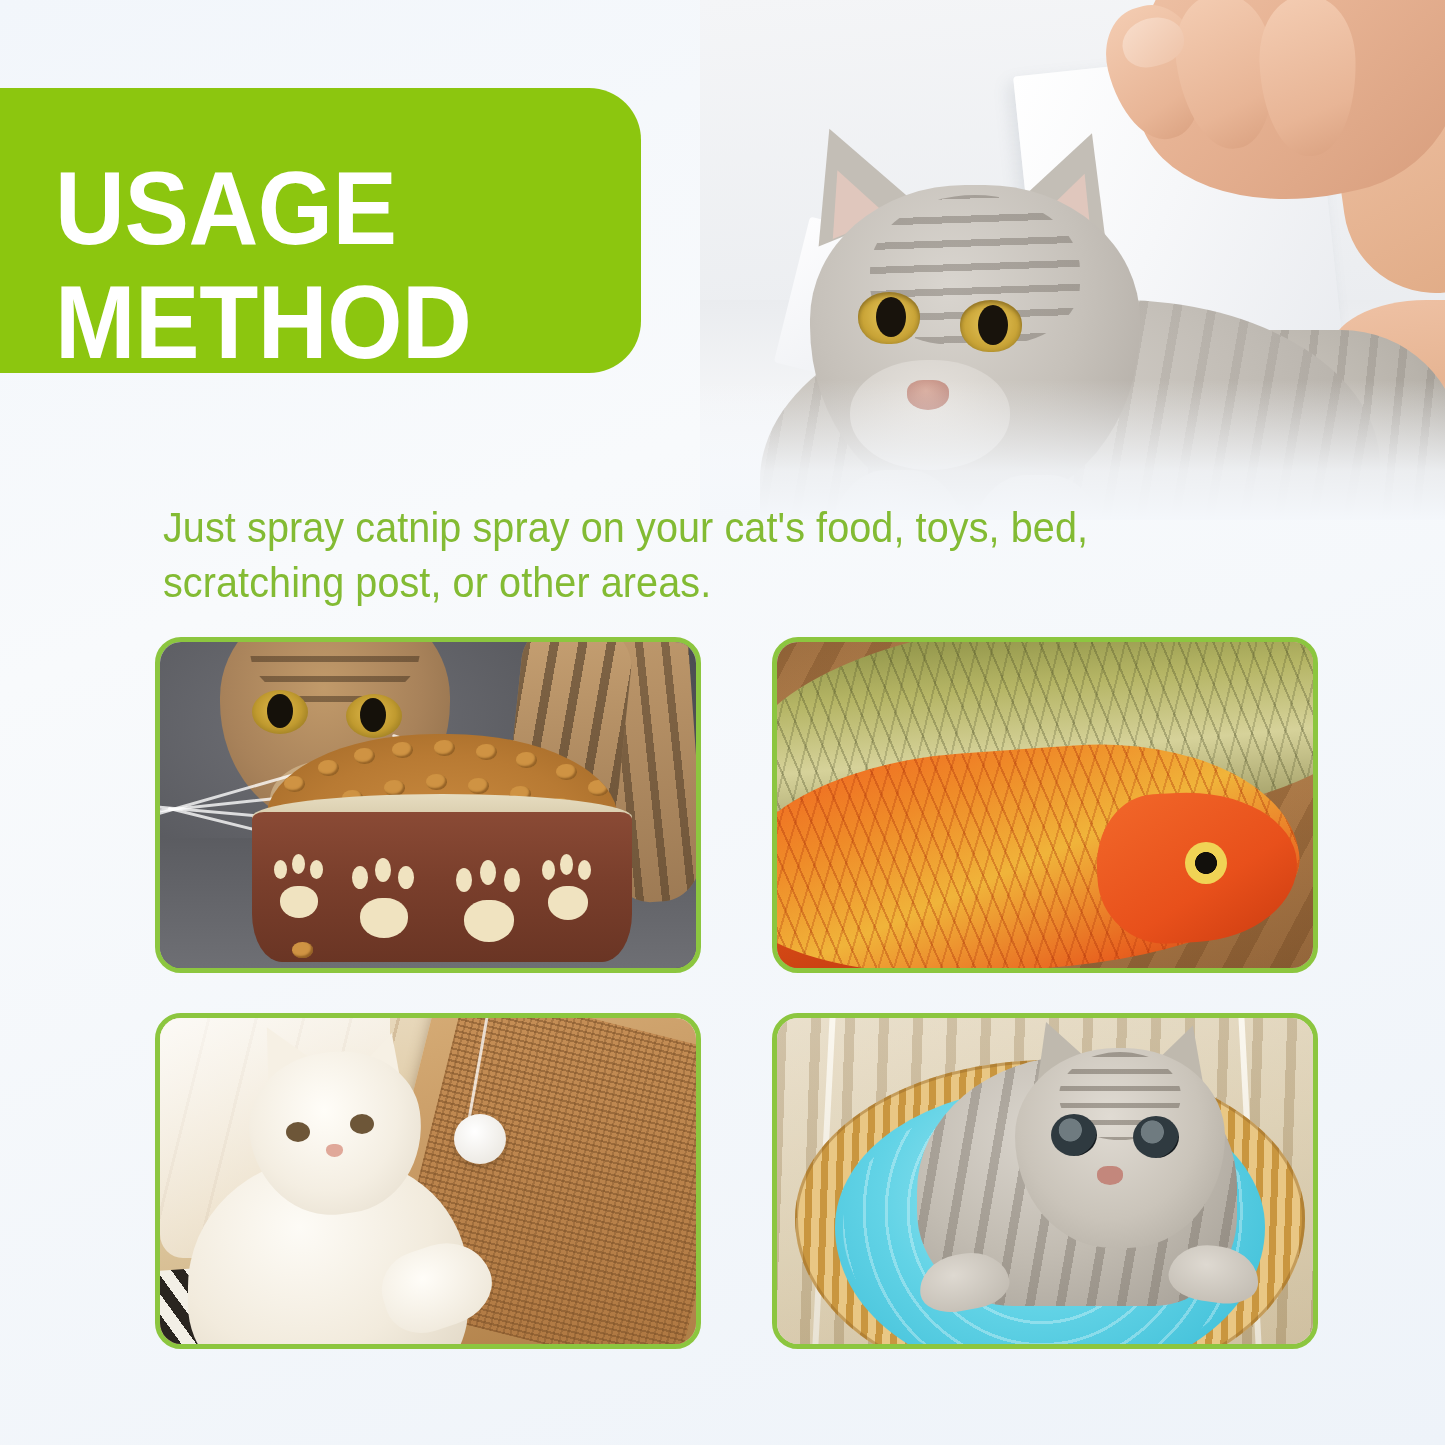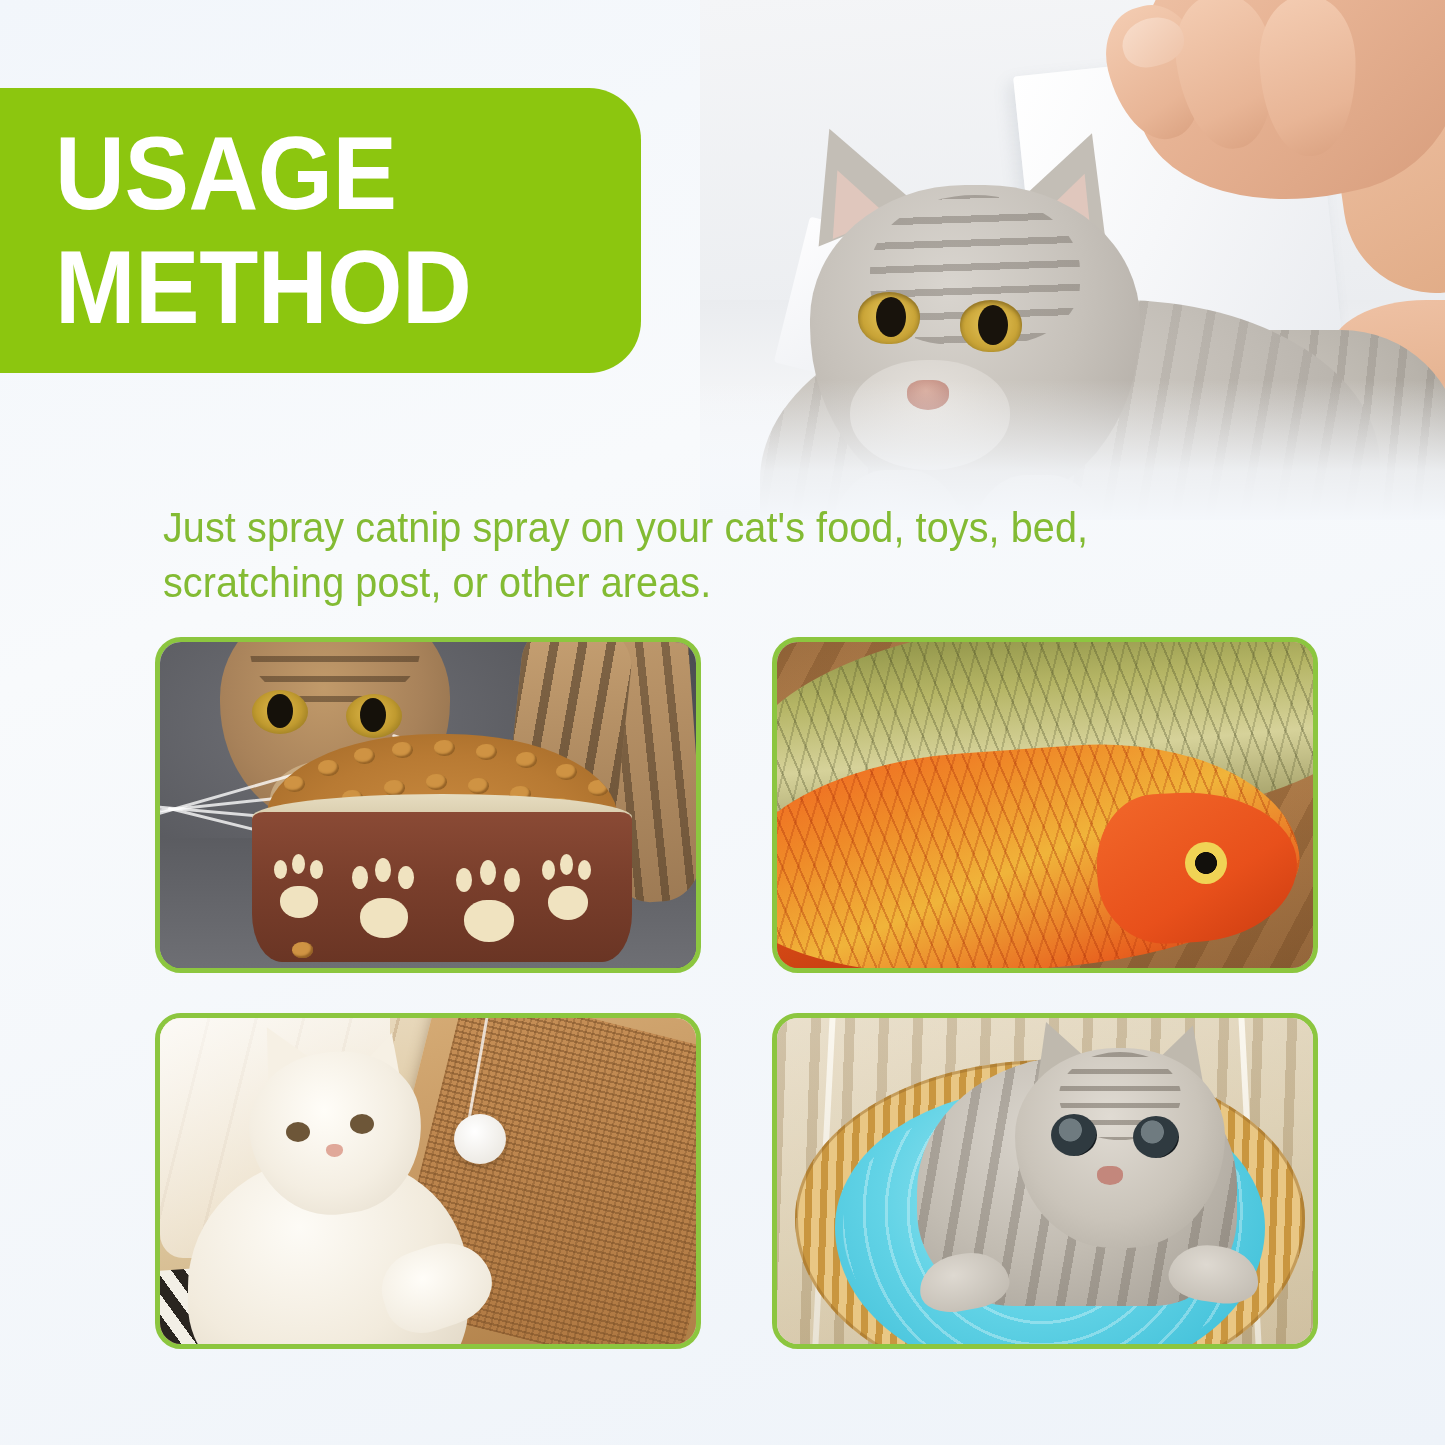--- a/index.html
+++ b/index.html
@@ -172,21 +172,21 @@
 
   
   .banner {
     position: absolute;
     left: 0; top: 88px;
     width: 641px; height: 285px;
     border-radius: 0 52px 52px 0;
     z-index: 60;
     display: flex;
     flex-direction: column;
-    justify-content: center;
+    justify-content: flex-end;
     padding-left: 55px;
   }
   .banner-line {
     color: #ffffff;
     font-weight: bold;
     font-size: 104px;
     line-height: 0.96;
     letter-spacing: -0.5px;
     font-family: "Liberation Sans", sans-serif;
     transform: scaleX(0.93);

